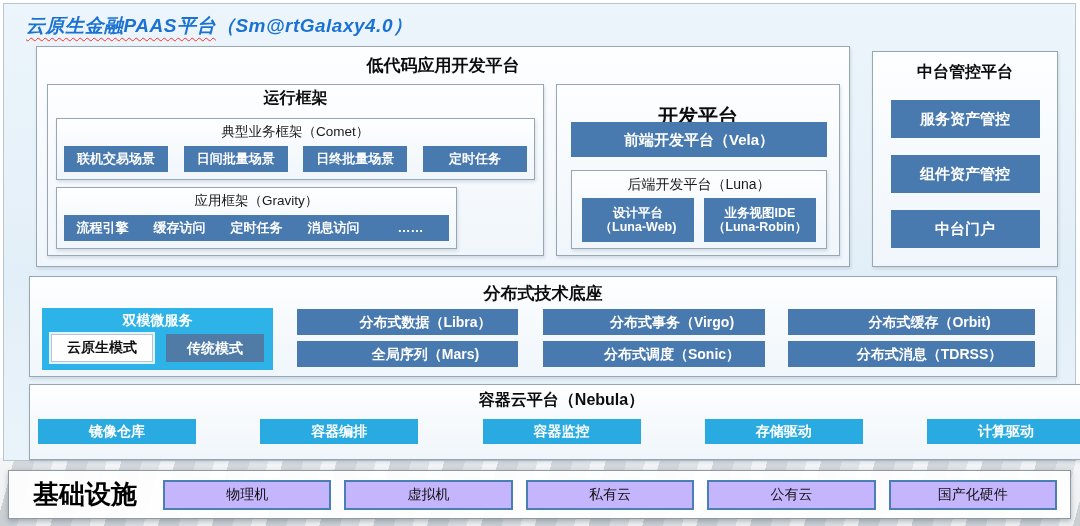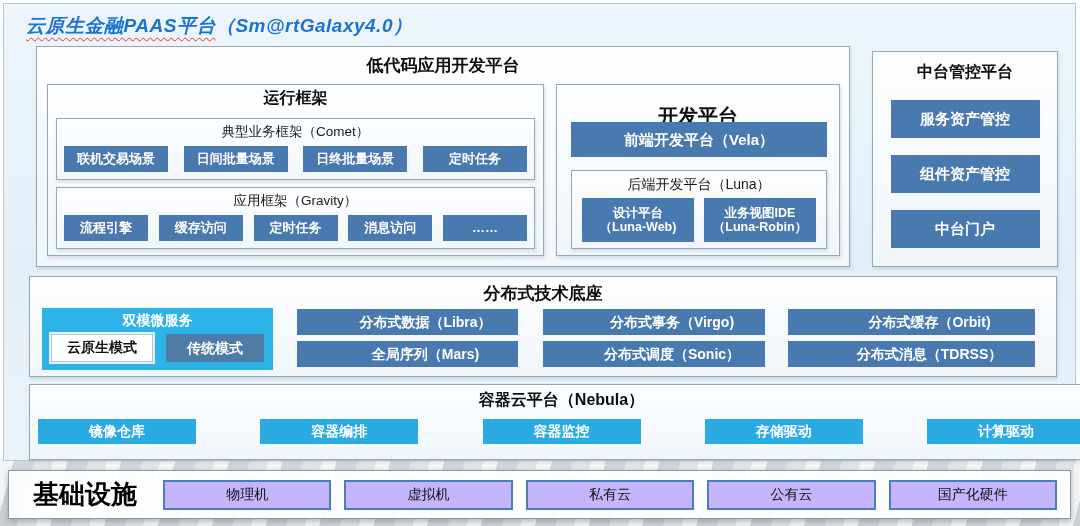--- a/index.html
+++ b/index.html
@@ -33,21 +33,21 @@
   .steel { background:#4879af; }
   .cyan  { background:#29abe2; }
 
   
   .lowcode { left:32px; top:42px; width:814px; height:221px; }
   .lowcode > .box-title { margin-top:7px; font-size:17px; }
 
   .runtime { left:10px; top:37px; width:497px; height:172px; }
   .runtime > .box-title { margin-top:3px; font-size:16px; }
   .comet   { left:8px; top:33px; width:479px; height:62px; }
-  .gravity { left:8px; top:102px; width:479px; height:62px; }
+  .gravity { left:8px; top:102px; width:401px; height:62px; }
   .comet .box-subtitle, .gravity .box-subtitle { margin-top:4px; font-size:13.5px; }
   .btn-row { display:flex; justify-content:space-between; padding:5px 7px 0 7px; }
   .comet .btn { width:104px; height:26px; font-size:13px; }
   .gravity .btn { width:84px; height:26px; font-size:13px; }
 
   .dev { left:519px; top:37px; width:284px; height:172px; }
   .dev > .box-title { margin-top:18px; font-size:20px; }
   .vela { position:absolute; left:14px; top:37px; width:256px; height:35px; font-size:15px; }
   .luna { left:14px; top:85px; width:256px; height:79px; }
   .luna .box-subtitle { margin-top:5px; font-size:14px; }

